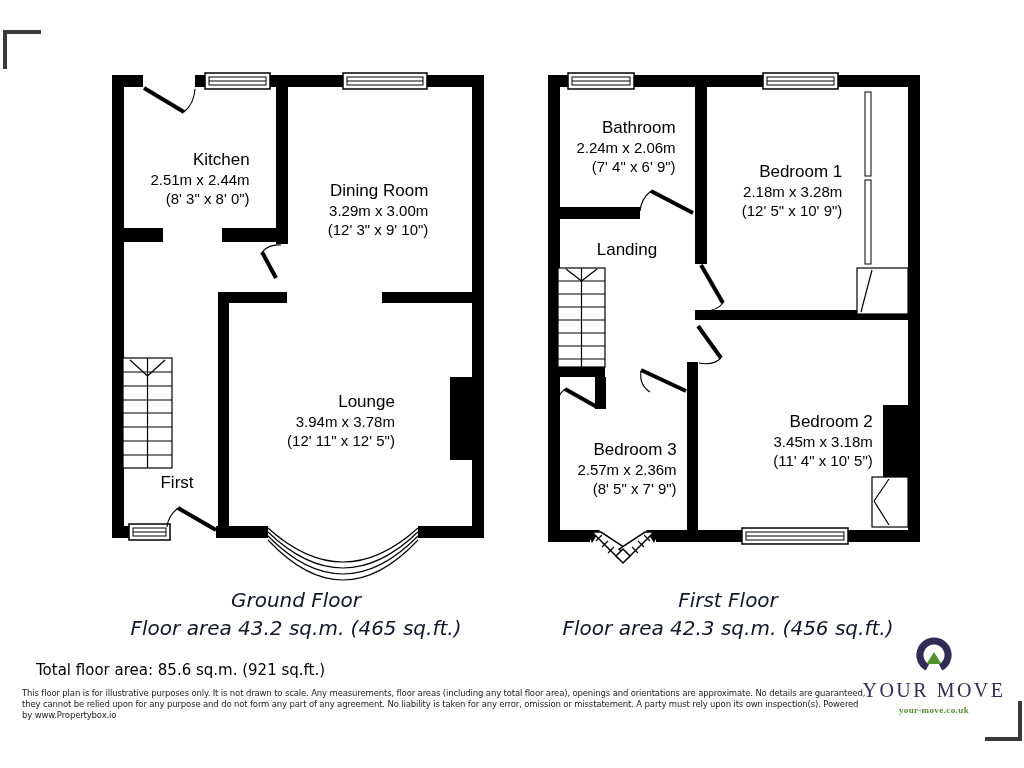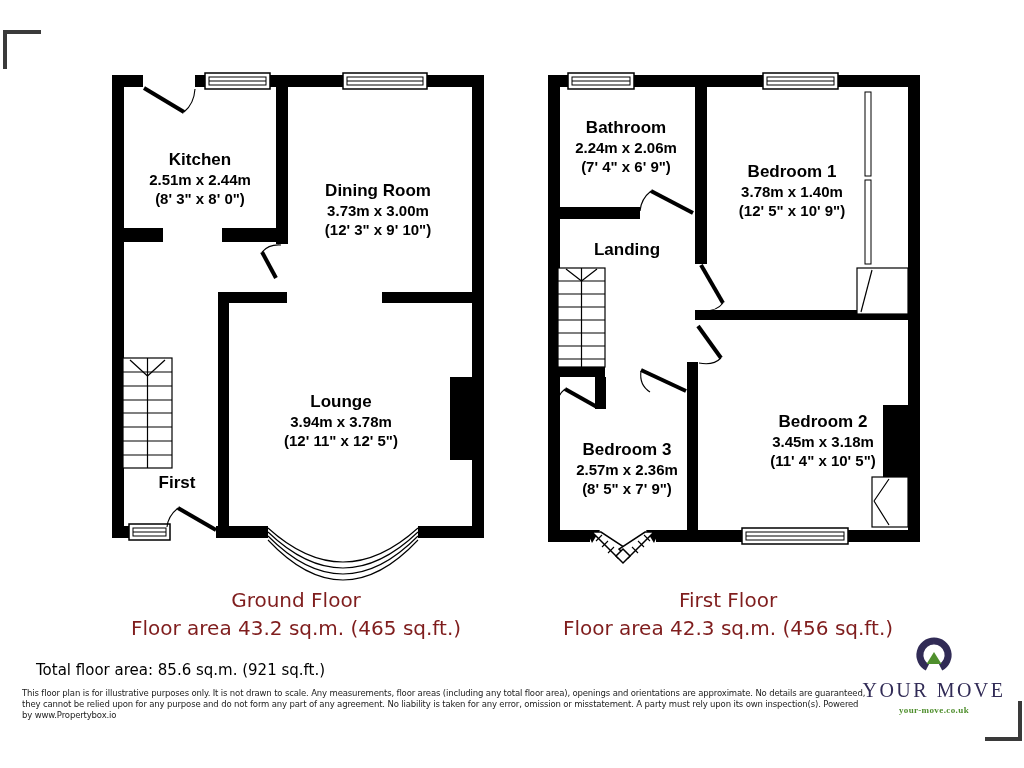--- a/index.html
+++ b/index.html
@@ -2,28 +2,28 @@
 <html><head>
 <meta charset="utf-8">
 <style>
   html,body{margin:0;padding:0;}
   body{
     width:1024px;height:768px;position:relative;background:#ffffff;
     font-family:"Liberation Sans",sans-serif;overflow:hidden;
   }
   #plan-svg{position:absolute;left:0;top:0;}
   .room-label{
-    position:absolute;text-align:center;transform:translateX(-50%);
-    white-space:nowrap;color:#000;line-height:19px;font-weight:bold;
+    position:absolute;text-align:right;transform:translateX(-50%);
+    white-space:nowrap;color:#000;line-height:19px;
   }
   .room-name{display:block;font-size:17px;line-height:20px;}
   .room-dim{display:block;font-size:15px;}
   .floor-caption{
     position:absolute;transform:translateX(-50%);text-align:left;white-space:nowrap;
-    font-family:"DejaVu Sans",sans-serif;color:#7f1d1d;
+    font-family:"DejaVu Sans",sans-serif;color:#0f172a;font-style:italic;
   }
   .floor-title{font-size:20px;}
   .floor-area{font-size:20px;}
   .total-area{
     position:absolute;left:36px;top:661px;font-family:"DejaVu Sans",sans-serif;
     font-size:15px;color:#000;white-space:nowrap;
   }
   .disclaimer{
     position:absolute;left:22px;top:688px;width:845px;
     font-family:"DejaVu Sans",sans-serif;font-size:8.5px;line-height:10.8px;
@@ -222,21 +222,21 @@
 </svg>
 
 <div class="room-label" style="left:200px;top:150px">
   <span class="room-name">Kitchen</span>
   <span class="room-dim">2.51m x 2.44m</span>
   <span class="room-dim">(8' 3" x 8' 0")</span>
 </div>
 
 <div class="room-label" style="left:378px;top:181px">
   <span class="room-name">Dining Room</span>
-  <span class="room-dim">3.73m x 3.00m</span>
+  <span class="room-dim">3.29m x 3.00m</span>
   <span class="room-dim">(12' 3" x 9' 10")</span>
 </div>
 
 <div class="room-label" style="left:341px;top:392px">
   <span class="room-name">Lounge</span>
   <span class="room-dim">3.94m x 3.78m</span>
   <span class="room-dim">(12' 11" x 12' 5")</span>
 </div>
 
 <div class="room-label" style="left:177px;top:473px">
@@ -244,21 +244,21 @@
 </div>
 
 <div class="room-label" style="left:626px;top:118px">
   <span class="room-name">Bathroom</span>
   <span class="room-dim">2.24m x 2.06m</span>
   <span class="room-dim">(7' 4" x 6' 9")</span>
 </div>
 
 <div class="room-label" style="left:792px;top:162px">
   <span class="room-name">Bedroom 1</span>
-  <span class="room-dim">3.78m x 1.40m</span>
+  <span class="room-dim">2.18m x 3.28m</span>
   <span class="room-dim">(12' 5" x 10' 9")</span>
 </div>
 
 <div class="room-label" style="left:627px;top:240px">
   <span class="room-name">Landing</span>
 </div>
 
 <div class="room-label" style="left:627px;top:440px">
   <span class="room-name">Bedroom 3</span>
   <span class="room-dim">2.57m x 2.36m</span>

